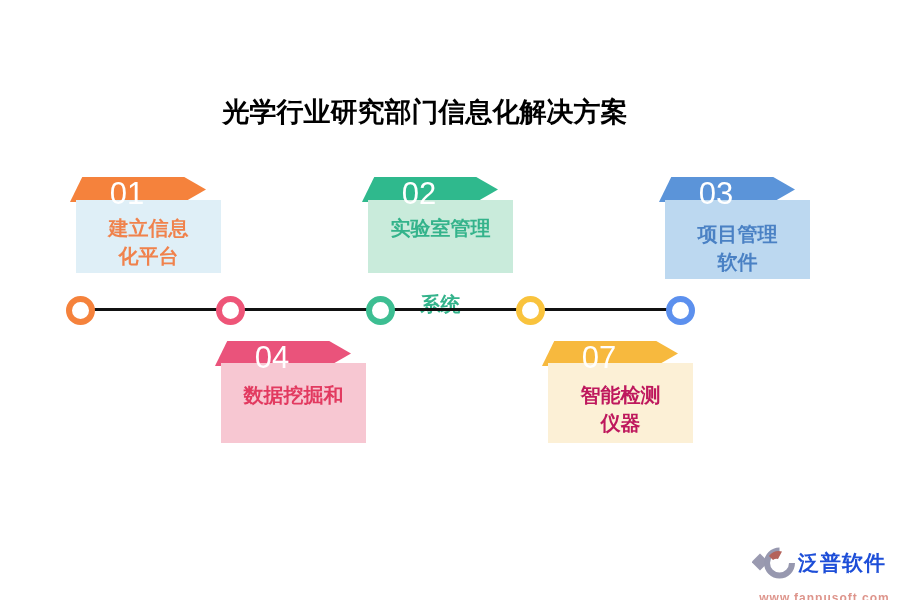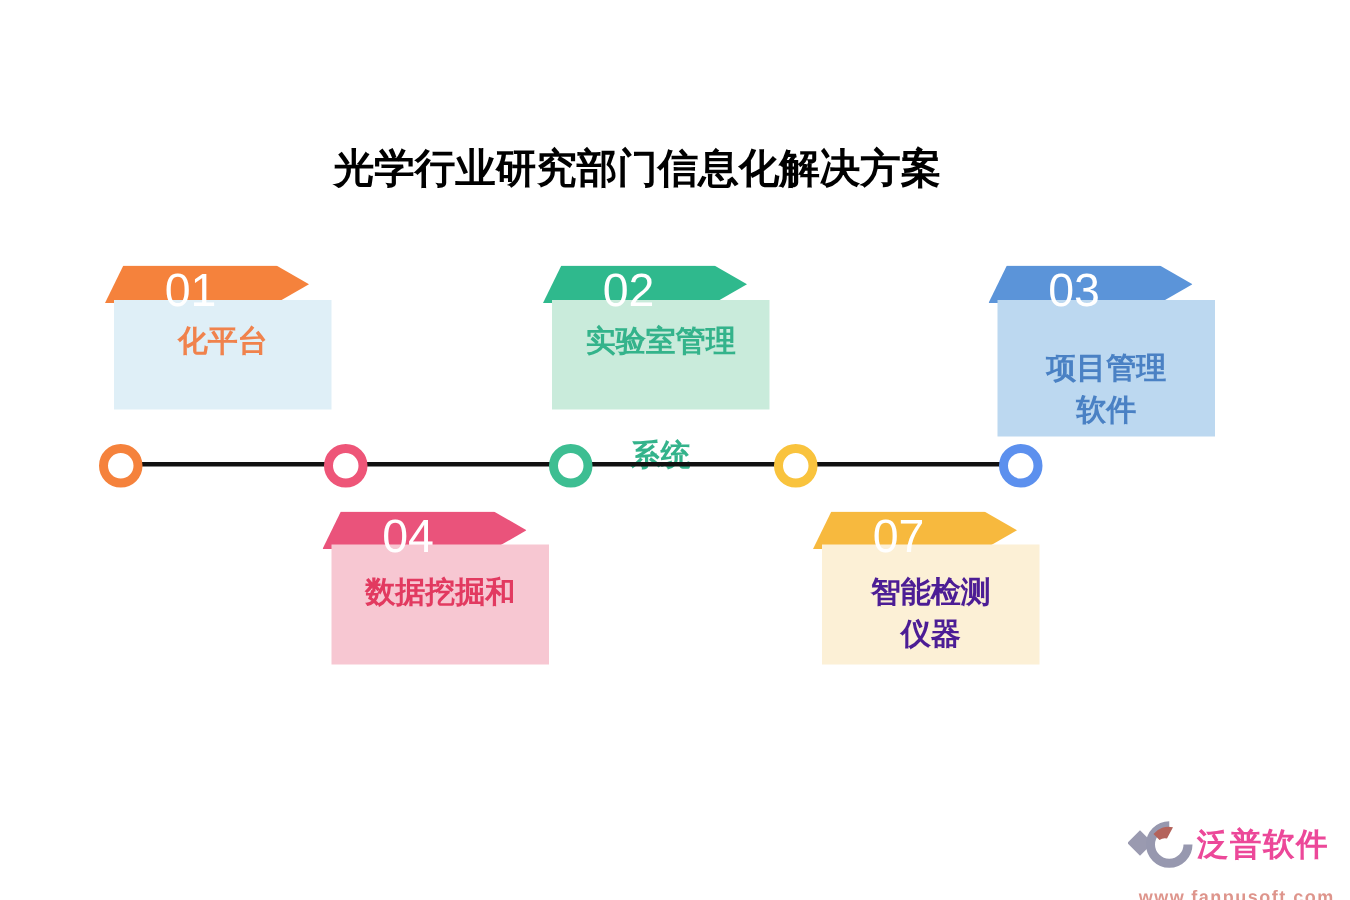--- a/index.html
+++ b/index.html
@@ -21,55 +21,56 @@
     color:#ffffff;font-size:31px;font-weight:normal;line-height:30px;z-index:3;
   }
   .card{
     position:absolute;width:145px;display:flex;flex-direction:column;
     align-items:center;justify-content:flex-start;
     font-size:20px;font-weight:bold;line-height:28px;text-align:center;
   }
   
   .i1{left:70px;top:177px;}  .i1 .card{left:6px;top:23px;height:59px;padding-top:14px;}
   .i2{left:362px;top:177px;} .i2 .card{left:6px;top:23px;height:59px;padding-top:14px;gap:48px;}
-  .i3{left:659px;top:177px;} .i3 .card{left:6px;top:23px;height:59px;padding-top:32px;}
+  .i3{left:659px;top:177px;} .i3 .card{left:6px;top:23px;height:59px;padding-top:20px;}
   .i4{left:215px;top:341px;} .i4 .card{left:6px;top:22px;height:62px;padding-top:18px;}
   .i5{left:542px;top:341px;} .i5 .card{left:6px;top:22px;height:62px;padding-top:18px;}
   
   .i1 .banner{background:#F5823C;} .i1 .card{background:#DFEFF7;color:#F0824C;}
   .i2 .banner{background:#2FB98D;} .i2 .card{background:#C9EBDB;color:#34B38B;}
   .i3 .banner{background:#5B94D9;} .i3 .card{background:#BCD8F0;color:#4A81C4;}
   .i4 .banner{background:#EA537B;} .i4 .card{background:#F7C7D2;color:#E23A60;}
-  .i5 .banner{background:#F7B93E;} .i5 .card{background:#FCF0D6;color:#4c1d95;}
+  .i5 .banner{background:#F7B93E;} .i5 .card{background:#FCF0D6;color:#be185d;}
   
   .tl-line{position:absolute;left:85px;top:308px;width:590px;height:3px;background:#111111;}
   .dot{
     position:absolute;top:296px;width:29px;height:29px;border-radius:50%;
     background:#ffffff;border:6px solid #000;box-sizing:border-box;z-index:2;
   }
   .d1{left:66px;border-color:#F5823C;}
   .d2{left:216px;border-color:#EE5578;}
   .d3{left:366px;border-color:#3DBE92;}
   .d4{left:516px;border-color:#F9C33D;}
   .d5{left:666px;border-color:#5C90EE;}
   
   .footer{position:absolute;left:752px;top:547px;width:145px;}
   .brandrow{display:flex;align-items:center;height:32px;}
-  .brand{font-size:21px;font-weight:bold;color:#ec4899;letter-spacing:1px;margin-left:2px;}
+  .brand{font-size:21px;font-weight:bold;color:#1d4ed8;letter-spacing:1px;margin-left:2px;}
   .url{font-size:12px;font-weight:bold;color:#DE958C;letter-spacing:1px;margin-top:12px;text-align:center;width:100%;}
 </style>
 </head>
 <body>
 
 <div class="title">光学行业研究部门信息化解决方案</div>
 
 <div class="item i1">
   <div class="banner"></div>
   <div class="num">01</div>
   <div class="card">
+    <span>建立信息</span>
     <span>化平台</span>
   </div>
 </div>
 
 <div class="item i2">
   <div class="banner"></div>
   <div class="num">02</div>
   <div class="card">
     <span>实验室管理</span>
     <span>系统</span>

